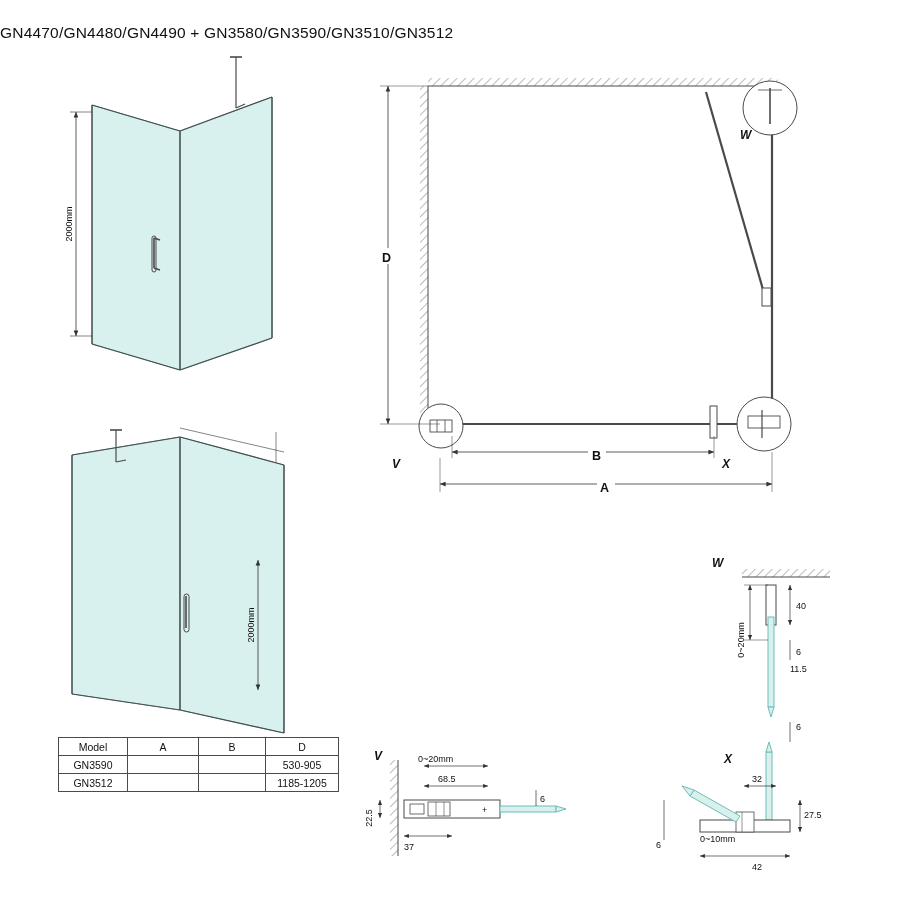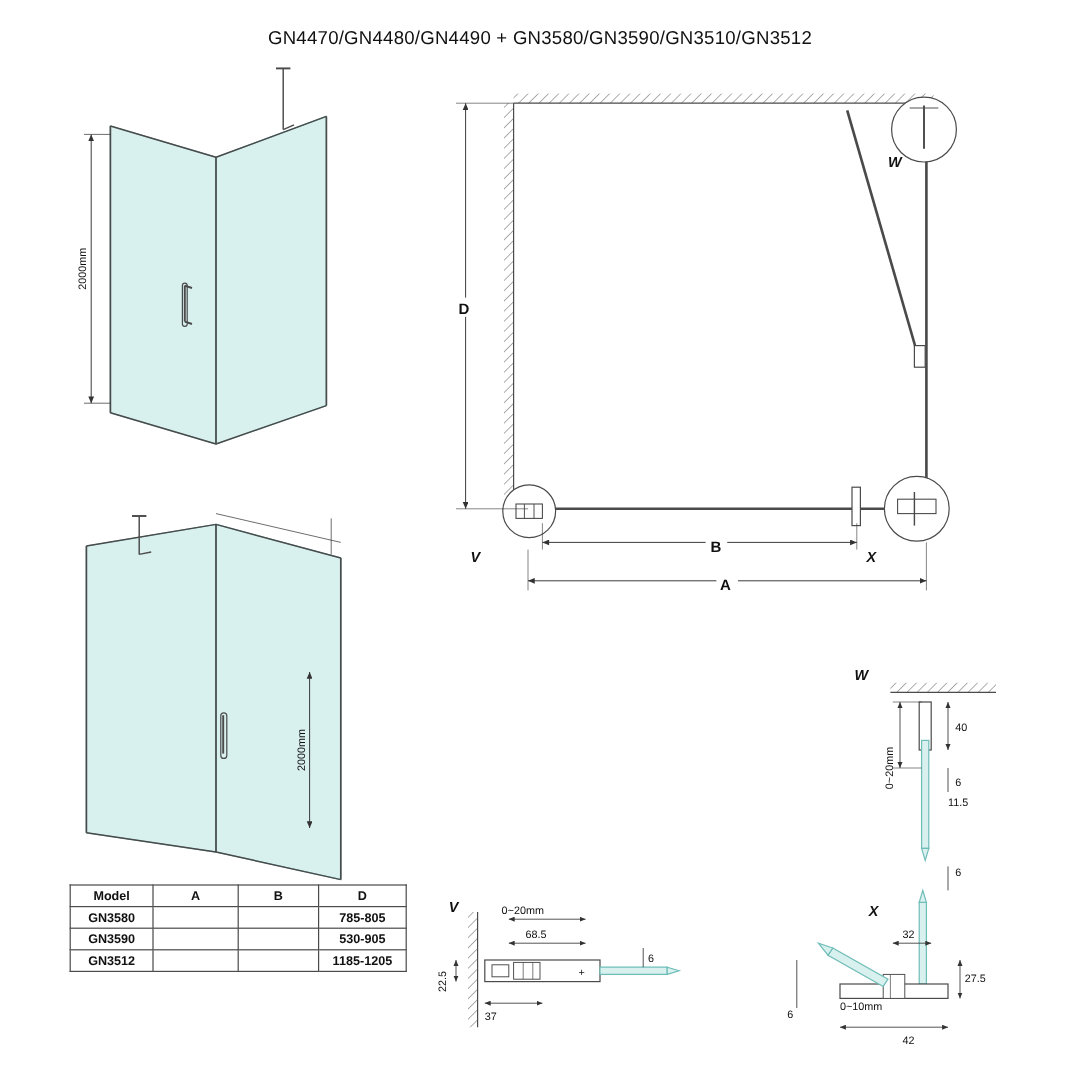--- a/index.html
+++ b/index.html
@@ -7,33 +7,33 @@
     width:900px;height:900px;
     background:#ffffff;
     font-family:"Liberation Sans", sans-serif;
     color:#1a1a1a;
     position:relative;
     overflow:hidden;
   }
   .page{position:relative;width:900px;height:900px;}
   #title{
     position:absolute;left:0;top:24px;width:900px;
-    text-align:center;font-size:15.5px;color:#111;
+    text-align:left;font-size:15.5px;color:#111;
     letter-spacing:0.2px;
   }
   svg{position:absolute;left:0;top:0;}
   
   .spec-table{
     position:absolute;left:58px;top:737px;
     border-collapse:collapse;font-size:10.5px;
   }
   .spec-table td,.spec-table th{
     border:1px solid #4a4a4a;
     height:17px;padding:0 4px;
-    text-align:center;font-weight:bold;
+    text-align:center;font-weight:normal;
     color:#111;
   }
   .spec-table .c0{width:60px;}
   .spec-table .c1{width:62px;}
   .spec-table .c2{width:58px;}
   .spec-table .c3{width:64px;}
   .lbl-sm{font-size:9px;fill:#111;font-family:"Liberation Sans", sans-serif;}
   .lbl-b{font-size:12.5px;fill:#111;font-family:"Liberation Sans", sans-serif;font-weight:bold;}
   .lbl-i{font-size:12px;fill:#111;font-family:"Liberation Sans", sans-serif;font-style:italic;font-weight:bold;}
 </style>
@@ -244,26 +244,20 @@
     <thead>
       <tr>
         <th class="c0">Model</th>
         <th class="c1">A</th>
         <th class="c2">B</th>
         <th class="c3">D</th>
       </tr>
     </thead>
     <tbody>
       <tr>
-        <td>GN3580</td>
-        <td></td>
-        <td></td>
-        <td>785-805</td>
-      </tr>
-      <tr>
         <td>GN3590</td>
         <td></td>
         <td></td>
         <td>530-905</td>
       </tr>
       <tr>
         <td>GN3512</td>
         <td></td>
         <td></td>
         <td>1185-1205</td>

